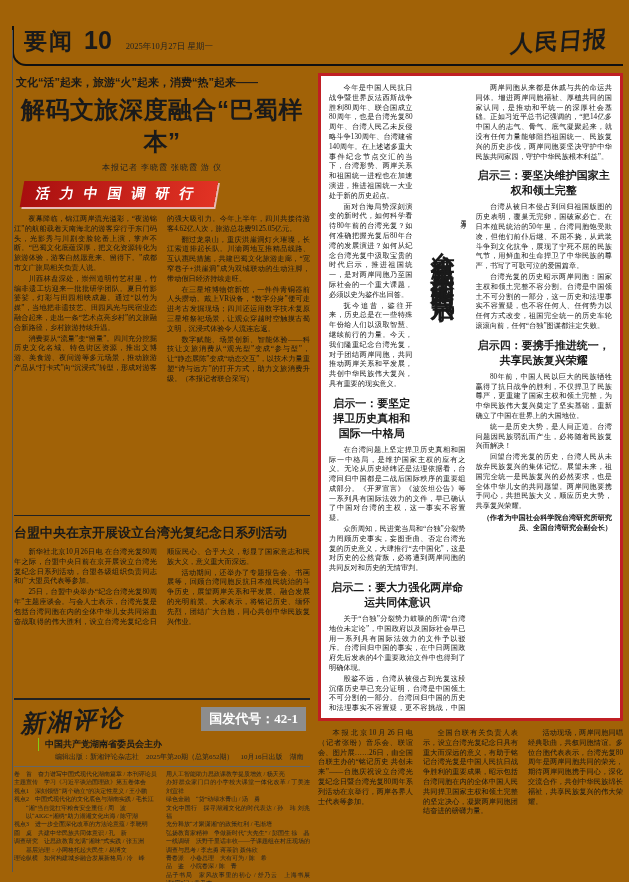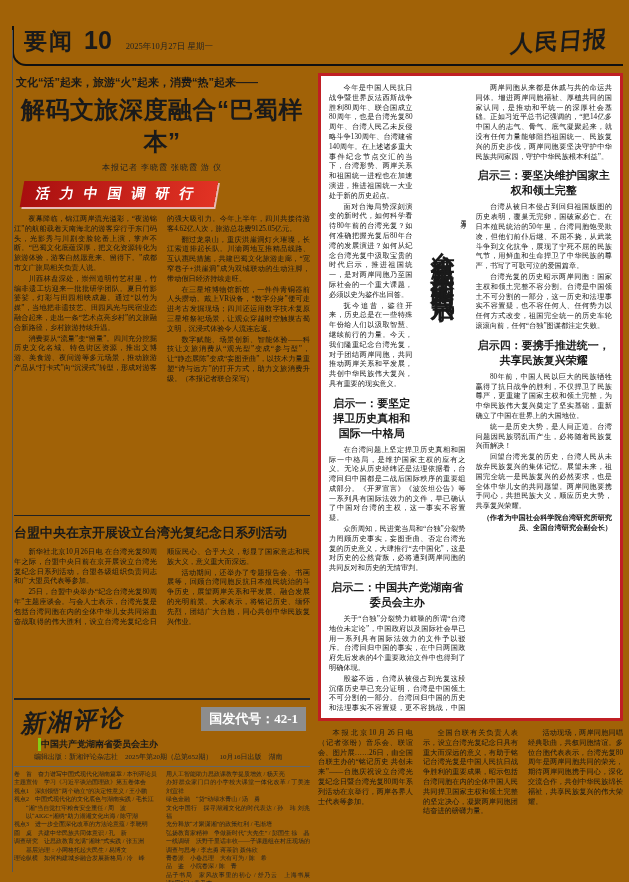--- a/index.html
+++ b/index.html
@@ -38,23 +38,23 @@
 
   
   .t-head{font-family:"Liberation Sans",sans-serif;font-weight:bold;font-size:13px;text-align:left;margin:8px 0 6px;}
   .t-body{column-count:2;column-gap:10px;height:142px;overflow:hidden;}
 
   
   .ad{border-top:2px solid #222;margin-top:8px;padding-top:5px;}
   .ad-head{display:flex;justify-content:space-between;align-items:flex-start;}
   .ad-logo{font-size:24px;font-weight:bold;font-style:italic;transform:rotate(-4deg);letter-spacing:2px;margin-left:6px;}
   .ad-code{background:#8d8d8d;color:#fff;font-size:13px;font-weight:bold;padding:3px 8px;margin:2px 4px 0 0;}
-  .ad-org{font-family:"Liberation Sans",sans-serif;font-weight:bold;font-size:9px;border-left:3px solid #84cc16;
-          padding-left:0;margin:1px 0 1px 24px;}
-  .ad-pub{font-size:7px;margin-left:20px;color:#222;}
+  .ad-org{font-family:"Liberation Sans",sans-serif;font-weight:bold;font-size:9px;border-left:1px solid #84cc16;
+          padding-left:6px;margin:1px 0 1px 24px;}
+  .ad-pub{font-size:7px;margin-left:41px;color:#222;}
   .ad-toc{display:flex;gap:8px;border-top:1px solid #666;margin-top:4px;padding-top:3px;height:136px;overflow:hidden;}
   .ad-toc .toc-col{flex:1;}
   .ad-toc div.line{font-size:6px;line-height:8.4px;color:#222;text-align:justify;}
 
   
   .feature{border:3px solid #c01f24;padding:8px 8px 6px;height:648px;box-sizing:border-box;background:#fff;}
   .f-cols{display:flex;gap:10px;height:100%;}
   .f-col{flex:1;overflow:hidden;}
   .vert-head{float:right;width:46px;height:344px;margin:2px 0 6px 7px;writing-mode:vertical-rl;
              text-orientation:upright;position:relative;display:flex;align-items:center;justify-content:center;}
@@ -90,21 +90,21 @@
         <div class="kicker">文化“活”起来，旅游“火”起来，消费“热”起来——</div>
         <div class="c-head">解码文旅深度融合“巴蜀样本”</div>
         <div class="c-byline">本报记者 李晓霞 张晓霞 游 仪</div>
         <div class="badge">活 力 中 国 调 研 行</div>
         <div class="c-body bt">
             <p>夜幕降临，锦江两岸流光溢彩，“夜游锦江”的航船载着天南海北的游客穿行于东门码头，光影秀与川剧变脸轮番上演，掌声不断。“巴蜀文化底蕴深厚，把文化资源转化为旅游体验，游客自然愿意来、留得下。”成都市文广旅局相关负责人说。</p>
             <p>川西林盘深处，崇州道明竹艺村里，竹编非遗工坊迎来一批批研学团队。夏日竹影婆娑，灯彩与田园相映成趣。通过“以竹为媒”，当地把非遗技艺、田园风光与民宿业态融合起来，走出一条“艺术点亮乡村”的文旅融合新路径，乡村旅游持续升温。</p>
             <p>消费要从“流量”变“留量”。四川充分挖掘历史文化名城、特色街区资源，推出文博游、美食游、夜间游等多元场景，推动旅游产品从“打卡式”向“沉浸式”转型，形成对游客的强大吸引力。今年上半年，四川共接待游客4.62亿人次，旅游总花费9125.05亿元。</p>
             <p>翻过龙泉山，重庆洪崖洞灯火璀璨，长江索道排起长队。川渝两地互推精品线路、互认惠民措施，共建巴蜀文化旅游走廊，“宽窄巷子+洪崖洞”成为双城联动的生动注脚，带动假日经济持续走旺。</p>
             <p>在三星堆博物馆新馆，一件件青铜器前人头攒动。戴上VR设备，“数字分身”便可走进考古发掘现场；四川还运用数字技术复原三星堆祭祀场景，让观众穿越时空触摸古蜀文明，沉浸式体验令人流连忘返。</p>
-            <p>数字赋能、场景创新、智能体验——科技让文旅消费从“观光型”变成“参与型”，让“静态展陈”变成“妄图歪曲”，以技术力量重塑“诗与远方”的打开方式，助力文旅消费升级。（本报记者联合采写）</p>
+            <p>数字赋能、场景创新、智能体验——科技让文旅消费从“观光型”变成“参与型”，让“静态展陈”变成“动态交互”，以技术力量重塑“诗与远方”的打开方式，助力文旅消费升级。（本报记者联合采写）</p>
           </div>
       </div>
 
       <div class="divider"></div>
 
       <div>
         <div class="t-head">台盟中央在京开展设立台湾光复纪念日系列活动</div>
         <div class="t-body bt">
             <p>新华社北京10月26日电 在台湾光复80周年之际，台盟中央日前在京开展设立台湾光复纪念日系列活动，台盟各级组织负责同志和广大盟员代表等参加。</p>
             <p>25日，台盟中央举办“纪念台湾光复80周年”主题座谈会。与会人士表示，台湾光复是包括台湾同胞在内的全体中华儿女共同浴血奋战取得的伟大胜利，设立台湾光复纪念日顺应民心、合乎大义，彰显了国家意志和民族大义，意义重大而深远。</p>
@@ -159,21 +159,21 @@
             <div class="vert-head">
               <span class="vh-text">台湾光复八十周年的当代启示</span>
               <span class="vh-author">朱卫东</span>
             </div>
             <p>今年是中国人民抗日战争暨世界反法西斯战争胜利80周年、联合国成立80周年，也是台湾光复80周年、台湾人民乙未反侵略斗争130周年、台湾建省140周年。在上述诸多重大事件纪念节点交汇的当下，台湾形势、两岸关系和祖国统一进程也在加速演进，推进祖国统一大业处于新的历史起点。</p>
             <p>面对台海局势深刻演变的新时代，如何科学看待80年前的台湾光复？如何准确把握光复后80年台湾的发展演进？如何从纪念台湾光复中汲取宝贵的时代启示，推进祖国统一，是对两岸同胞乃至国际社会的一个重大课题，必须以史为鉴作出回答。</p>
             <p>抚今追昔，鉴往开来，历史总是在一些特殊年份给人们以汲取智慧、继续前行的力量。今天，我们隆重纪念台湾光复，对于团结两岸同胞，共同推动两岸关系和平发展，共创中华民族伟大复兴，具有重要的现实意义。</p>
             <div class="sec-h">启示一：要坚定捍卫历史真相和国际一中格局</div>
             <p>在台湾问题上坚定捍卫历史真相和国际一中格局，是维护国家主权的应有之义。无论从历史经纬还是法理依据看，台湾回归中国都是二战后国际秩序的重要组成部分。《开罗宣言》《波茨坦公告》等一系列具有国际法效力的文件，早已确认了中国对台湾的主权，这一事实不容置疑。</p>
             <p>众所周知，民进党当局和“台独”分裂势力罔顾历史事实，妄图歪曲、否定台湾光复的历史意义，大肆推行“去中国化”，这是对历史的公然背叛，必将遭到两岸同胞的共同反对和历史的无情审判。</p>
-            <div class="sec-h">启示二：中国共产党湖南省委员会主办</div>
+            <div class="sec-h">启示二：要大力强化两岸命运共同体意识</div>
             <p>关于“台独”分裂势力鼓噪的所谓“台湾地位未定论”，中国政府以及国际社会早已用一系列具有国际法效力的文件予以驳斥。台湾回归中国的事实，在中日两国政府先后发表的4个重要政治文件中也得到了明确体现。</p>
             <p>殷鉴不远，台湾从被侵占到光复这段沉痛历史早已充分证明，台湾是中国领土不可分割的一部分。台湾回归中国的历史和法理事实不容置疑，更不容挑战，中国对台湾拥有的无可争辩的主权，已是不容改变的历史定论。</p>
           </div>
 
           <div class="f-col bt">
             <p>两岸同胞从来都是休戚与共的命运共同体。增进两岸同胞福祉、厚植共同的国家认同，是推动和平统一的深厚社会基础。正如习近平总书记强调的，“把14亿多中国人的志气、骨气、底气凝聚起来，就没有任何力量能够阻挡祖国统一、民族复兴的历史步伐，两岸同胞要坚决守护中华民族共同家园，守护中华民族根本利益”。</p>
             <div class="sec-h">启示三：要坚决维护国家主权和领土完整</div>
             <p>台湾从被日本侵占到回归祖国版图的历史表明，覆巢无完卵，国破家必亡。在日本殖民统治的50年里，台湾同胞饱受欺凌，但他们前仆后继、不屈不挠，从武装斗争到文化抗争，展现了宁死不屈的民族气节，用鲜血和生命捍卫了中华民族的尊严，书写了可歌可泣的爱国篇章。</p>
             <p>台湾光复的历史昭示两岸同胞：国家主权和领土完整不容分割。台湾是中国领土不可分割的一部分，这一历史和法理事实不容置疑，也不容任何人、任何势力以任何方式改变，祖国完全统一的历史车轮滚滚向前，任何“台独”图谋都注定失败。</p>
             <div class="sec-h">启示四：要携手推进统一，共享民族复兴荣耀</div>

